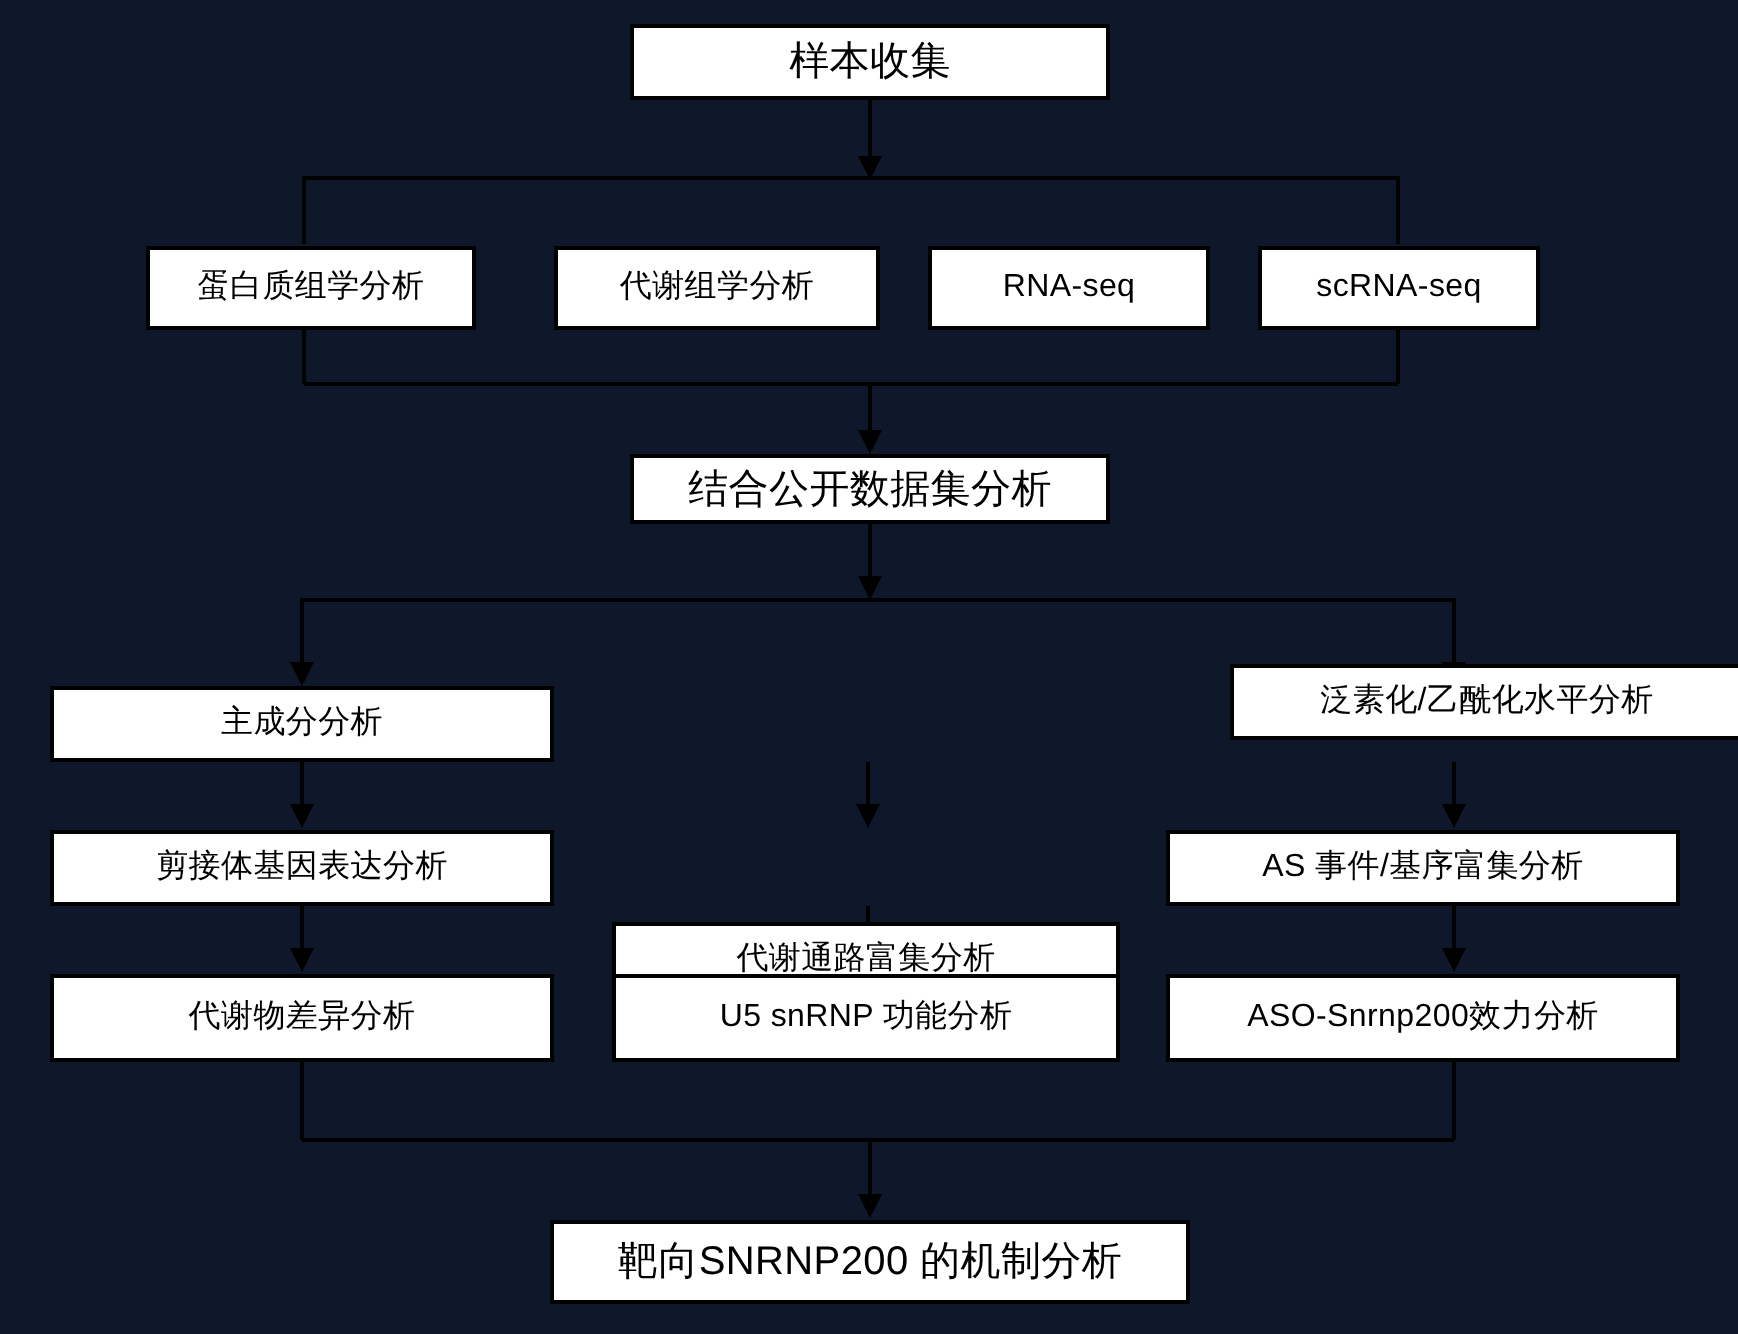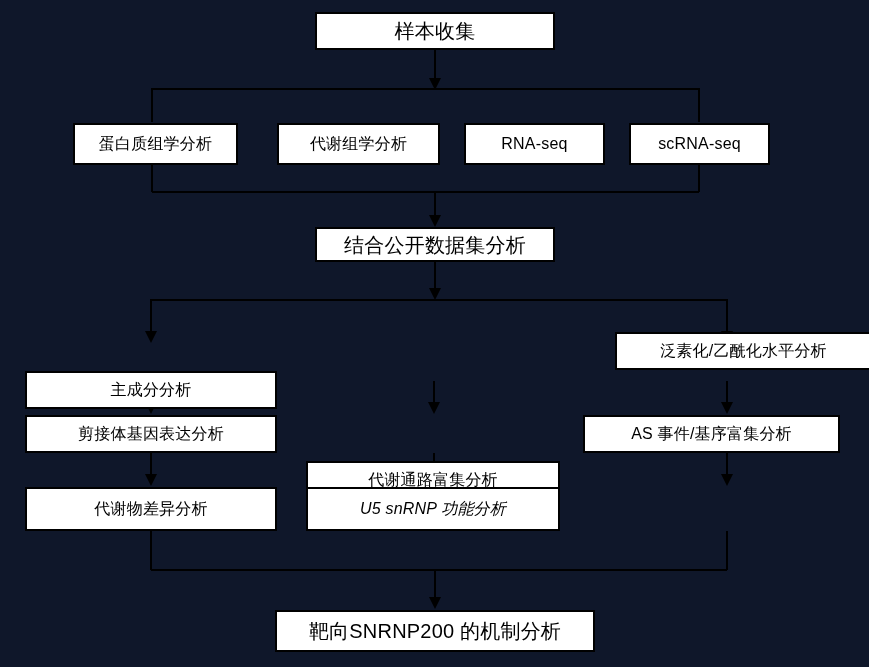--- a/index.html
+++ b/index.html
@@ -120,41 +120,44 @@
     <span class="lbl">RNA-seq</span>
   </div>
   <div class="node" style="left:629px; top:123px; width:141px; height:42px;">
     <span class="lbl">scRNA-seq</span>
   </div>
 
   <div class="node big" style="left:315px; top:227px; width:240px; height:35px;">
     <span class="lbl">结合公开数据集分析</span>
   </div>
 
-  <div class="node" style="left:25px; top:343px; width:252px; height:38px;margin-top:28px;">
+  <div class="node" style="left:25px; top:343px; width:252px; height:38px;">
     <span class="lbl">主成分分析</span>
   </div>
   <div class="node" style="left:25px; top:415px; width:252px; height:38px;">
     <span class="lbl">剪接体基因表达分析</span>
   </div>
   <div class="node" style="left:25px; top:487px; width:252px; height:44px;">
     <span class="lbl">代谢物差异分析</span>
   </div>
 
   <div class="node" style="left:306px; top:415px; width:254px; height:38px;margin-top:46px;">
     <span class="lbl">代谢通路富集分析</span>
   </div>
-  <div class="node" style="left:306px; top:487px; width:254px; height:44px;font-style:italic;">
+  <div class="node" style="left:306px; top:487px; width:254px; height:44px;">
     <span class="lbl">U5 snRNP 功能分析</span>
   </div>
 
   <div class="node" style="left:583px; top:332px; width:257px; height:38px;margin-left:32px;">
     <span class="lbl">泛素化/乙酰化水平分析</span>
   </div>
   <div class="node" style="left:583px; top:415px; width:257px; height:38px;">
     <span class="lbl">AS 事件/基序富集分析</span>
   </div>
+  <div class="node" style="left:583px; top:487px; width:257px; height:44px;">
+    <span class="lbl">ASO-Snrnp200效力分析</span>
+  </div>
 
   <div class="node big" style="left:275px; top:610px; width:320px; height:42px;">
     <span class="lbl">靶向SNRNP200 的机制分析</span>
   </div>
 
 </div>
 
 </body></html>

